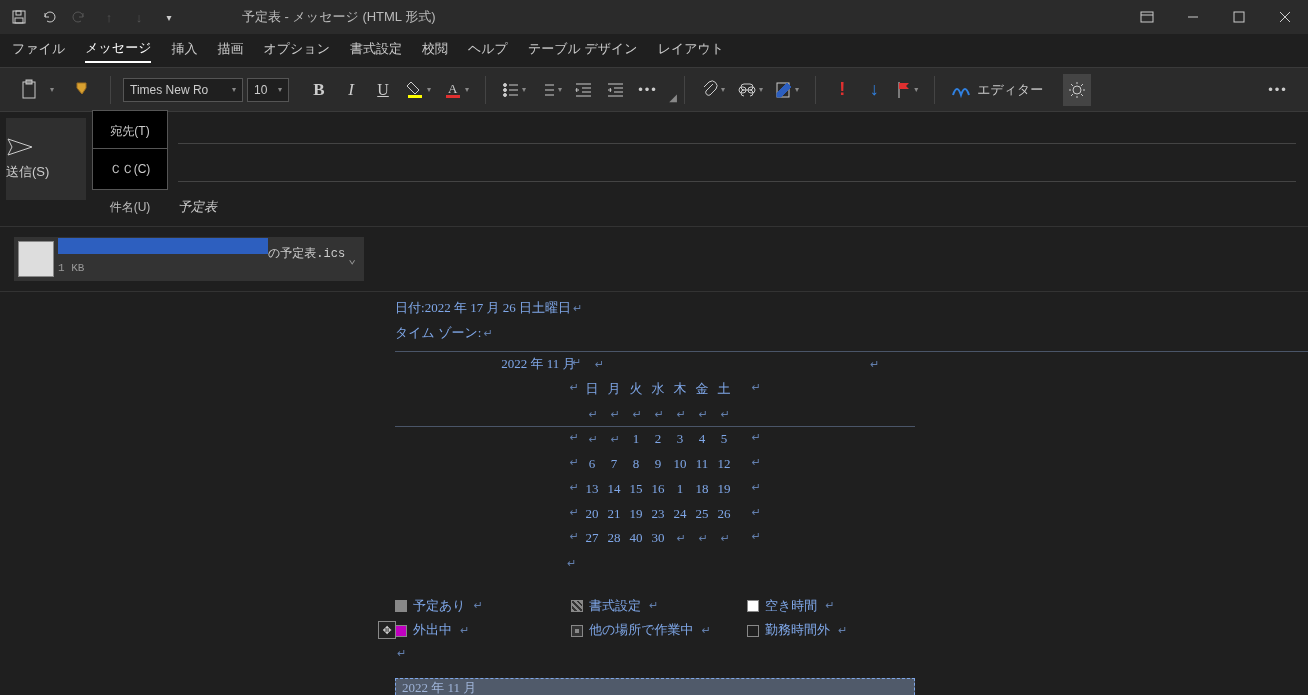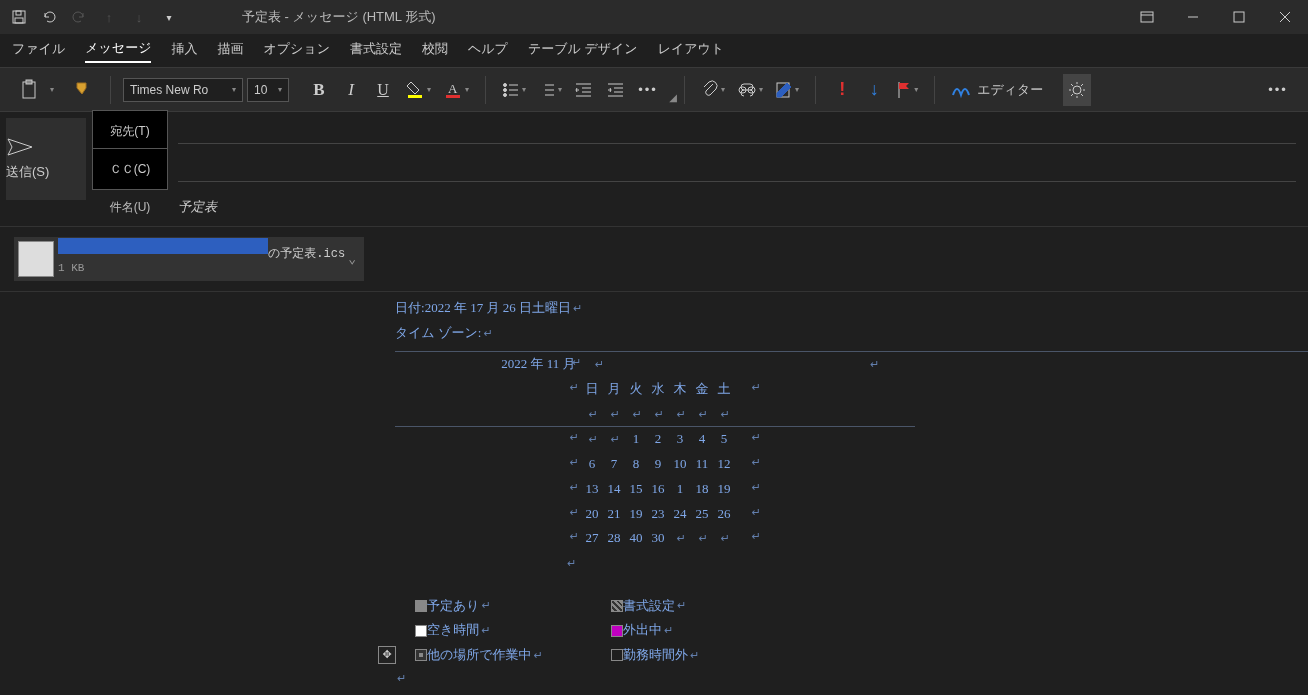--- a/index.html
+++ b/index.html
@@ -72,21 +72,21 @@
   .para-mark { color:#7fa7e8; opacity:0.7; font-size:11px; margin-left:2px;}
   .cal-wrapper { margin-top:6px; }
   .cal-title-row { display:flex; align-items:center; border-top:1px solid #4a5568;}
   .cal-title { width:315px; text-align:center; color:#7fa7e8; position:relative;}
   .cal-dow { display:flex; padding-left:170px; border-bottom:1px solid #4a5568; width:520px;}
   .cal-dow span, .cal-row span { width:22px; text-align:center; display:inline-block;}
   .cal-body { padding-left:170px;}
   .cal-row { display:flex; }
   .today { }
   .legend { display:flex; flex-wrap:wrap; width:530px; margin-top:18px;}
-  .legend-item { width:176px; display:flex; align-items:center; gap:0; color:#7fa7e8; font-size:13px;margin-left:20px;}
+  .legend-item { width:176px; display:flex; align-items:center; gap:6px; color:#7fa7e8; font-size:13px;}
   .legend-sq { width:12px; height:12px; border:1px solid #888; }
   .sq-solid { background:#888;}
   .sq-hatch { background:repeating-linear-gradient(45deg,#888,#888 2px,#333 2px,#333 4px);}
   .sq-white { background:#fff;}
   .sq-magenta { background:#c000c0;}
   .sq-dot { background:radial-gradient(#888 30%, #333 32%);}
   .sq-outline { background:transparent;}
   .move-handle { position:absolute; left:378px; margin-top:-22px; width:18px; height:18px; border:1px solid #888; background:#222; color:#ccc; display:flex; align-items:center; justify-content:center; font-size:11px;}
   .table-start { width:520px; height:22px; background:#505a6a; color:#9fb4d8; padding-left:6px; display:flex; align-items:center; border:1px dashed #7fa7e8; margin-top:14px;}
   .end-pm { color:#7fa7e8; margin-left:160px;}

